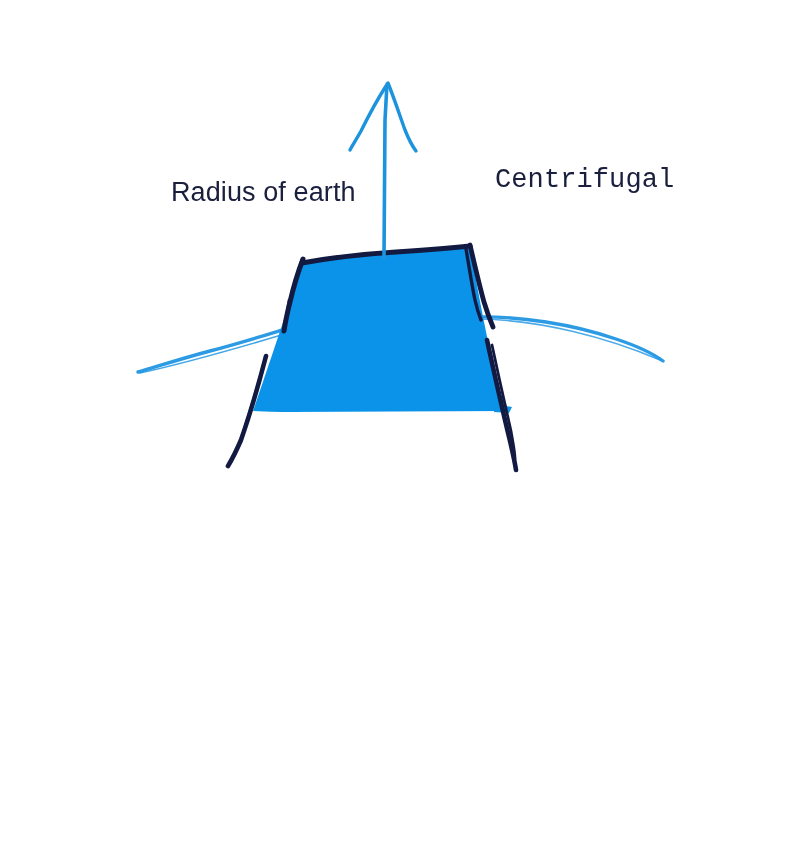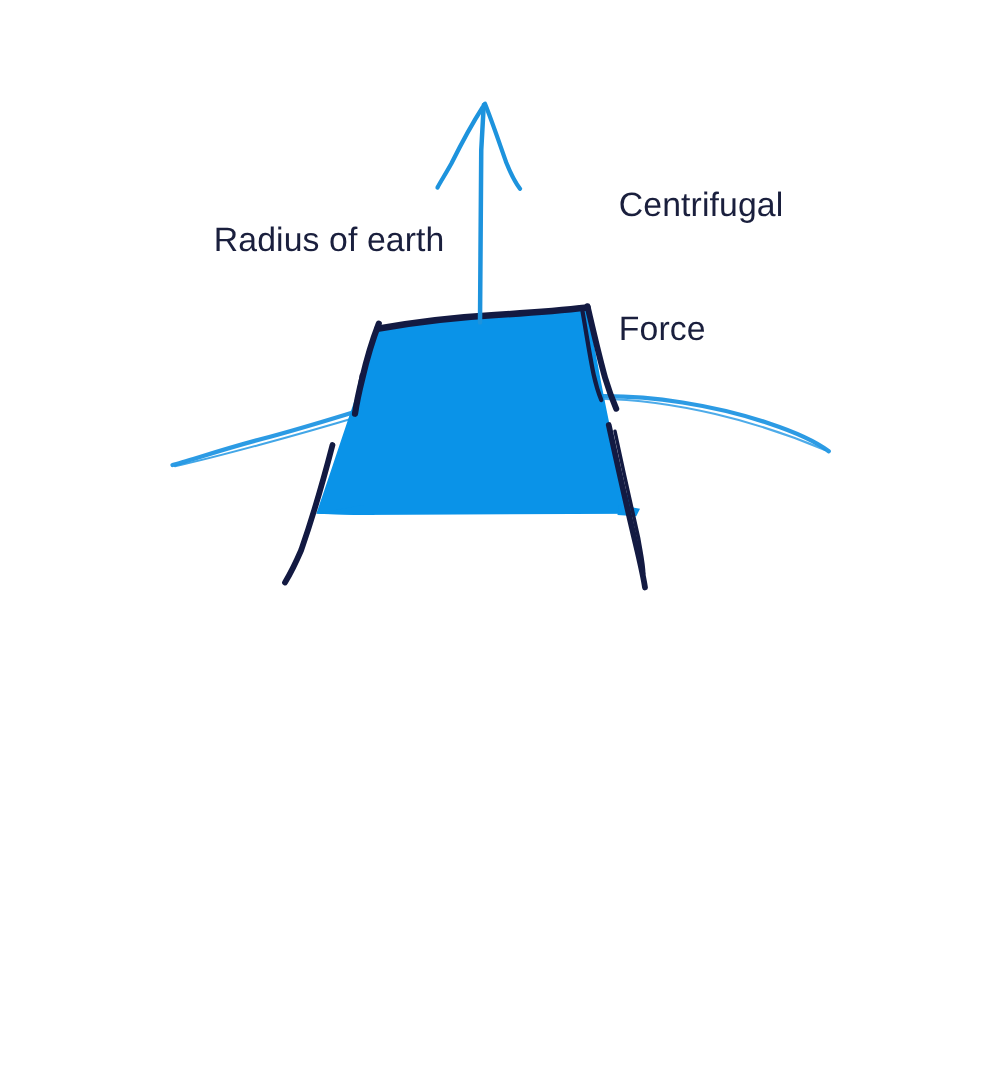--- a/index.html
+++ b/index.html
@@ -40,21 +40,22 @@
     letter-spacing: 0.1px;
     white-space: pre;
     user-select: none;
   }
   #label-radius {
     left: 171px;
     top: 176px;
   }
   #label-centrifugal {
     left: 495px;
-    top: 82px;
+    top: 98px;
+    font-family: Liberation Mono, monospace;
   }
   #label-centrifugal .line { display: block; }
 </style>
 </head>
 <body>
 
 <div id="canvas-root">
 
   <svg id="sketch" viewBox="0 0 802 864" xmlns="http://www.w3.org/2000/svg">
 
@@ -128,16 +129,15 @@
                C 394 98 400 116 405 130
                C 409 140 413 147 416 151" stroke-width="3.4"></path>
     </g>
 
   </svg>
 
   <div class="label" id="label-radius">Radius of earth</div>
 
   <div class="label" id="label-centrifugal">
     <span class="line">Centrifugal</span>
-    <span class="line">Force</span>
   </div>
 
 </div>
 
 </body></html>

